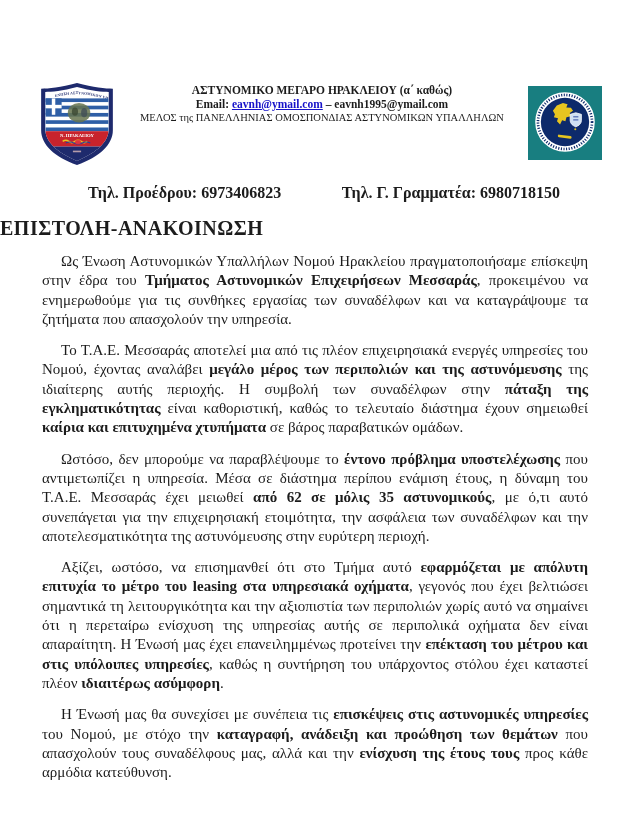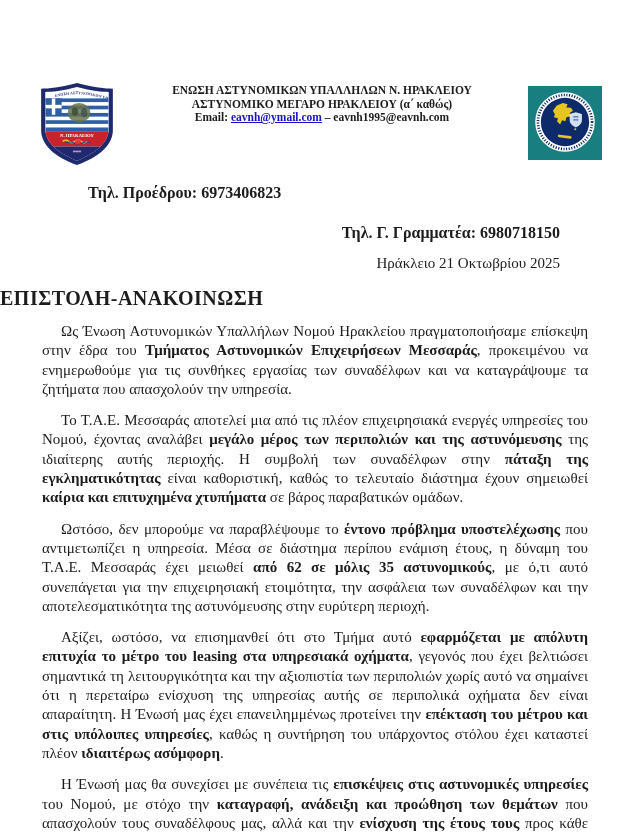--- a/index.html
+++ b/index.html
@@ -39,21 +39,21 @@
   }
   .org-line .b{font-weight:bold;}
   .lnk{color:#1612c9;text-decoration:underline;cursor:pointer;font-weight:bold;}
   
   .phones{
     display:flex;
     margin:14px 70px 0 88px;
     font-size:16px;
     font-weight:bold;
   }
-  .phones .right{margin-left:auto;margin-top:40px;}
+  .phones .right{margin-left:auto;}
   
   .date-line{
     text-align:right;
     padding-right:70px;
     margin-top:13px;
     font-size:15px;
   }
   .title{
     text-align:left;
     margin:15px 0 4px 0;
@@ -117,23 +117,23 @@
           <path d="M27 59.5 q4 -2 8 0 t8 0 t8 0" stroke="#24409c" stroke-width="1" fill="none"></path>
           <ellipse cx="39" cy="58.5" rx="3" ry="2.2" fill="#e03540" opacity=".9"></ellipse>
 
           <rect x="7" y="63" width="62" height="18" fill="#1e2a6d"></rect>
           <rect x="34" y="67" width="8" height="1.6" fill="#d9b8b8" opacity=".8"></rect>
         </g>
       </svg>
     </div>
 
     <div class="org-block">
-      <div class="org-line"><span class="b">ΕΝΩΣΗ ΑΣΤΥΝΟΜΙΚΩΝ ΥΠΑΛΛΗΛΩΝ Ν. ΗΡΑΚΛΕΙΟΥ</span></div>
       <div class="org-line"><span class="b">ΑΣΤΥΝΟΜΙΚΟ ΜΕΓΑΡΟ ΗΡΑΚΛΕΙΟΥ (α΄ καθώς)</span></div>
-      <div class="org-line"><span class="b">Email: </span><a class="b lnk">eavnh@ymail.com</a><span class="b"> – eavnh1995@eavnh.com</span></div>
+      <div class="org-line"><span class="b">Email: </span><a class="b lnk">eavnh@ymail.com</a><span class="b"> – eavnh1995@ymail.com</span></div>
+      <div class="org-line small"><span>ΜΕΛΟΣ της ΠΑΝΕΛΛΗΝΙΑΣ ΟΜΟΣΠΟΝΔΙΑΣ ΑΣΤΥΝΟΜΙΚΩΝ ΥΠΑΛΛΗΛΩΝ</span></div>
     </div>
 
     <div class="logo-right">
       <svg width="74" height="74" viewBox="0 0 72 72">
         <rect width="72" height="72" fill="#187e80"></rect>
         <circle cx="36" cy="35" r="29" fill="#ffffff"></circle>
         <circle cx="36" cy="35" r="23.5" fill="#0d2a6b"></circle>
 
         <circle cx="36" cy="35" r="26.3" fill="none" stroke="#0d2a6b" stroke-width="2.6" stroke-dasharray="1.1 1.5"></circle>
 
@@ -146,21 +146,20 @@
         <path d="M44 30 h5 M44 33 h5" stroke="#24409c" stroke-width=".9"></path>
       </svg>
     </div>
   </header>
 
   <div class="phones">
     <span>Τηλ. Προέδρου: 6973406823</span>
     <span class="right">Τηλ. Γ. Γραμματέα: 6980718150</span>
   </div>
 
-  <div class="date-line">Ηράκλειο 21 Οκτωβρίου 2025</div>
 
   <h1 class="title">ΕΠΙΣΤΟΛΗ-ΑΝΑΚΟΙΝΩΣΗ</h1>
 
   <main class="body-text">
     <p><span>Ως Ένωση Αστυνομικών Υπαλλήλων Νομού Ηρακλείου πραγματοποιήσαμε επίσκεψη στην έδρα του </span><span class="b">Τμήματος Αστυνομικών Επιχειρήσεων Μεσσαράς</span><span>, προκειμένου να ενημερωθούμε για τις συνθήκες εργασίας των συναδέλφων και να καταγράψουμε τα ζητήματα που απασχολούν την υπηρεσία.</span></p>
     <p><span>Το Τ.Α.Ε. Μεσσαράς αποτελεί μια από τις πλέον επιχειρησιακά ενεργές υπηρεσίες του Νομού, έχοντας αναλάβει </span><span class="b">μεγάλο μέρος των περιπολιών και της αστυνόμευσης</span><span> της ιδιαίτερης αυτής περιοχής. Η συμβολή των συναδέλφων στην </span><span class="b">πάταξη της εγκληματικότητας</span><span> είναι καθοριστική, καθώς το τελευταίο διάστημα έχουν σημειωθεί </span><span class="b">καίρια και επιτυχημένα χτυπήματα</span><span> σε βάρος παραβατικών ομάδων.</span></p>
     <p><span>Ωστόσο, δεν μπορούμε να παραβλέψουμε το </span><span class="b">έντονο πρόβλημα υποστελέχωσης</span><span> που αντιμετωπίζει η υπηρεσία. Μέσα σε διάστημα περίπου ενάμιση έτους, η δύναμη του Τ.Α.Ε. Μεσσαράς έχει μειωθεί </span><span class="b">από 62 σε μόλις 35 αστυνομικούς</span><span>, με ό,τι αυτό συνεπάγεται για την επιχειρησιακή ετοιμότητα, την ασφάλεια των συναδέλφων και την αποτελεσματικότητα της αστυνόμευσης στην ευρύτερη περιοχή.</span></p>
     <p><span>Αξίζει, ωστόσο, να επισημανθεί ότι στο Τμήμα αυτό </span><span class="b">εφαρμόζεται με απόλυτη επιτυχία το μέτρο του leasing στα υπηρεσιακά οχήματα</span><span>, γεγονός που έχει βελτιώσει σημαντικά τη λειτουργικότητα και την αξιοπιστία των περιπολιών χωρίς αυτό να σημαίνει ότι η περεταίρω ενίσχυση της υπηρεσίας αυτής σε περιπολικά οχήματα δεν είναι απαραίτητη. Η Ένωσή μας έχει επανειλημμένως προτείνει την </span><span class="b">επέκταση του μέτρου και στις υπόλοιπες υπηρεσίες</span><span>, καθώς η συντήρηση του υπάρχοντος στόλου έχει καταστεί πλέον </span><span class="b">ιδιαιτέρως ασύμφορη</span><span>.</span></p>
     <p><span>Η Ένωσή μας θα συνεχίσει με συνέπεια τις </span><span class="b">επισκέψεις στις αστυνομικές υπηρεσίες</span><span> του Νομού, με στόχο την </span><span class="b">καταγραφή, ανάδειξη και προώθηση των θεμάτων</span><span> που απασχολούν τους συναδέλφους μας, αλλά και την </span><span class="b">ενίσχυση της έτους τους</span><span> προς κάθε αρμόδια κατεύθυνση.</span></p>
   </main>

